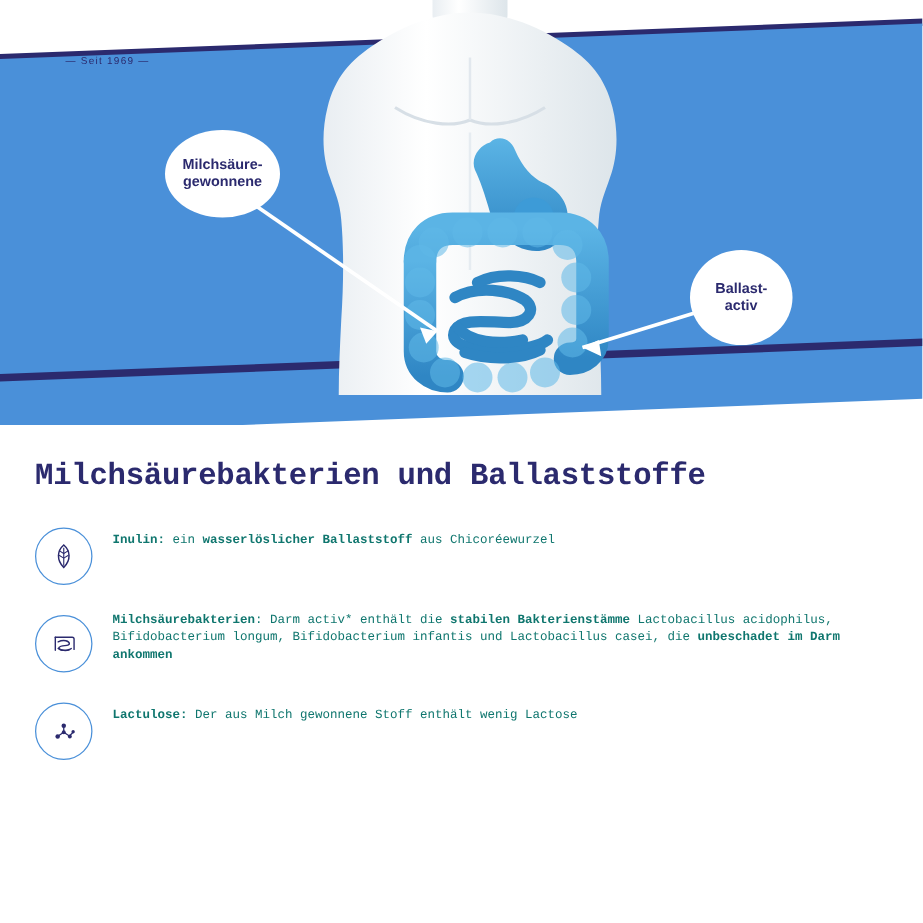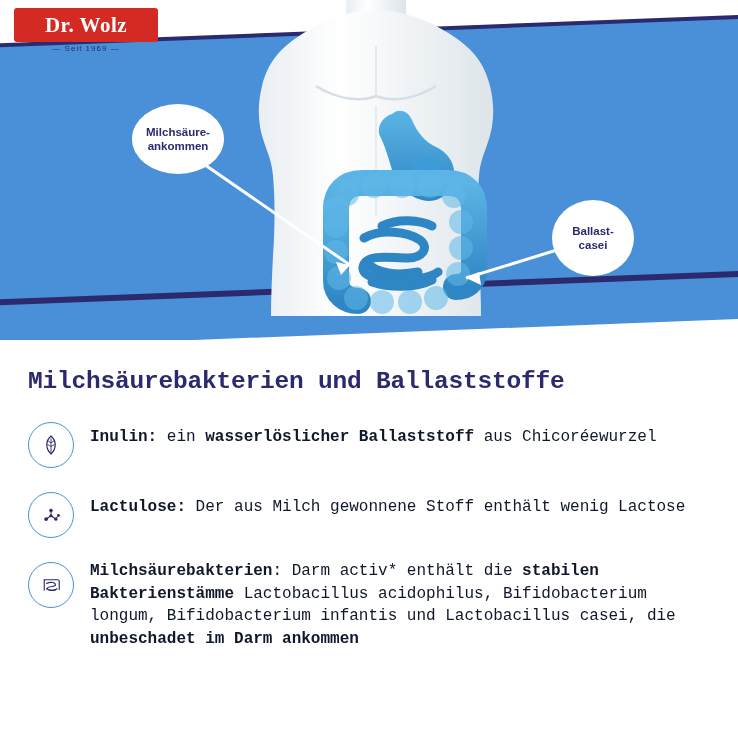--- a/index.html
+++ b/index.html
@@ -177,22 +177,22 @@
     height: 44px;
     border-radius: 50%;
     border: 1.6px solid #4a90d9;
     margin-right: 16px;
     display: flex;
     align-items: center;
     justify-content: center;
     margin-top: 2px;
   }
   .bullet-text {
-    color: #0f172a;
-    font-size: 16px;
+    color: #0f766e;
+    font-size: 10px;
     line-height: 1.42;
     padding-top: 6px;
   }
   .bullet-text b { font-weight: bold; }
 
   .b2 .bullet-text { padding-top: 0px; }
 </style>
 </head>
 <body>
 
@@ -283,82 +283,79 @@
     <path d="M160 125 l-14 -3 l5 13 z" fill="#ffffff"></path>
   </svg>
   <svg class="pointer" style="left:452px; top:240px; width:110px; height:60px;" viewBox="0 0 110 60">
     <path d="M105 10 L14 38" stroke="#ffffff" stroke-width="3" fill="none"></path>
     <path d="M14 38 l13 -6 l2 13 z" fill="#ffffff"></path>
   </svg>
 
   <div class="bubble bubble-left">
     <div>
       <span>Milchsäure-</span>
-      <span>ankommen</span>
+      <span>gewonnene</span>
     </div>
   </div>
   <div class="bubble bubble-right">
     <div>
       <span>Ballast-</span>
-      <span>casei</span>
+      <span>activ</span>
     </div>
   </div>
 
   <div class="logo">
-    <div class="logo-box">
-      <span class="logo-text">Dr. Wolz</span>
-    </div>
     <div class="logo-sub">— Seit 1969 —</div>
   </div>
 </div>
 
 <div class="content">
   <div class="headline">
     <div>Milchsäurebakterien und Ballaststoffe</div>
   </div>
 
   <div class="bullets">
 
     <div class="bullet b1">
       <div class="bullet-icon">
         <svg viewBox="0 0 32 32" width="24" height="24">
           <path d="M16 4 C9 10 8 20 16 28 C24 20 23 10 16 4 Z" fill="none" stroke="#2b2a6e" stroke-width="1.6"></path>
           <path d="M16 7 v19" stroke="#2b2a6e" stroke-width="1.2"></path>
           <path d="M16 13 l5 -3 M16 18 l5 -3 M16 13 l-5 -3 M16 18 l-5 -3" stroke="#2b2a6e" stroke-width="1.1" fill="none"></path>
         </svg>
       </div>
       <div class="bullet-text"><b>Inulin:</b><span> ein </span><b>wasserlöslicher Ballaststoff</b><span> aus Chicoréewurzel</span></div>
+    </div>
+
+    <div class="bullet b2">
+      <div class="bullet-icon">
+        <svg viewBox="0 0 32 32" width="24" height="24">
+          <g fill="none" stroke="#2b2a6e" stroke-width="1.5" stroke-linecap="round">
+            <path d="M7 9 h18 a2 2 0 0 1 2 2 v11"></path>
+            <path d="M7 9 v14"></path>
+            <path d="M10 14 c6 -3 12 -1 12 2 c0 3 -9 1 -11 4 c-2 3 7 4 11 2"></path>
+            <path d="M10 21 c5 3 11 3 14 0"></path>
+          </g>
+        </svg>
+      </div>
+      <div class="bullet-text"><b>Milchsäurebakterien</b><span>: Darm activ* enthält die </span><b>stabilen Bakterienstämme</b><span> Lactobacillus acidophilus, Bifidobacterium longum, Bifidobacterium infantis und Lactobacillus casei, die </span><b>unbeschadet im Darm ankommen</b></div>
     </div>
 
     <div class="bullet b3">
       <div class="bullet-icon">
         <svg viewBox="0 0 32 32" width="24" height="24">
           <g stroke="#2b2a6e" stroke-width="1.4" fill="none">
             <path d="M16 11 L16 17 M16 17 L10 21 M16 17 L22 21 M22 21 L26 17"></path>
           </g>
           <g fill="#2b2a6e">
             <circle cx="16" cy="10" r="2.4"></circle>
             <circle cx="16" cy="17" r="2.1"></circle>
             <circle cx="9.5" cy="21.5" r="2.4"></circle>
             <circle cx="22.5" cy="21.5" r="2.1"></circle>
             <circle cx="26" cy="16.5" r="1.8"></circle>
           </g>
         </svg>
       </div>
       <div class="bullet-text"><b>Lactulose:</b><span> Der aus Milch gewonnene Stoff enthält wenig Lactose</span></div>
     </div>
 
-    <div class="bullet b2">
-      <div class="bullet-icon">
-        <svg viewBox="0 0 32 32" width="24" height="24">
-          <g fill="none" stroke="#2b2a6e" stroke-width="1.5" stroke-linecap="round">
-            <path d="M7 9 h18 a2 2 0 0 1 2 2 v11"></path>
-            <path d="M7 9 v14"></path>
-            <path d="M10 14 c6 -3 12 -1 12 2 c0 3 -9 1 -11 4 c-2 3 7 4 11 2"></path>
-            <path d="M10 21 c5 3 11 3 14 0"></path>
-          </g>
-        </svg>
-      </div>
-      <div class="bullet-text"><b>Milchsäurebakterien</b><span>: Darm activ* enthält die </span><b>stabilen Bakterienstämme</b><span> Lactobacillus acidophilus, Bifidobacterium longum, Bifidobacterium infantis und Lactobacillus casei, die </span><b>unbeschadet im Darm ankommen</b></div>
-    </div>
-
   </div>
 </div>
 
 </body></html>

